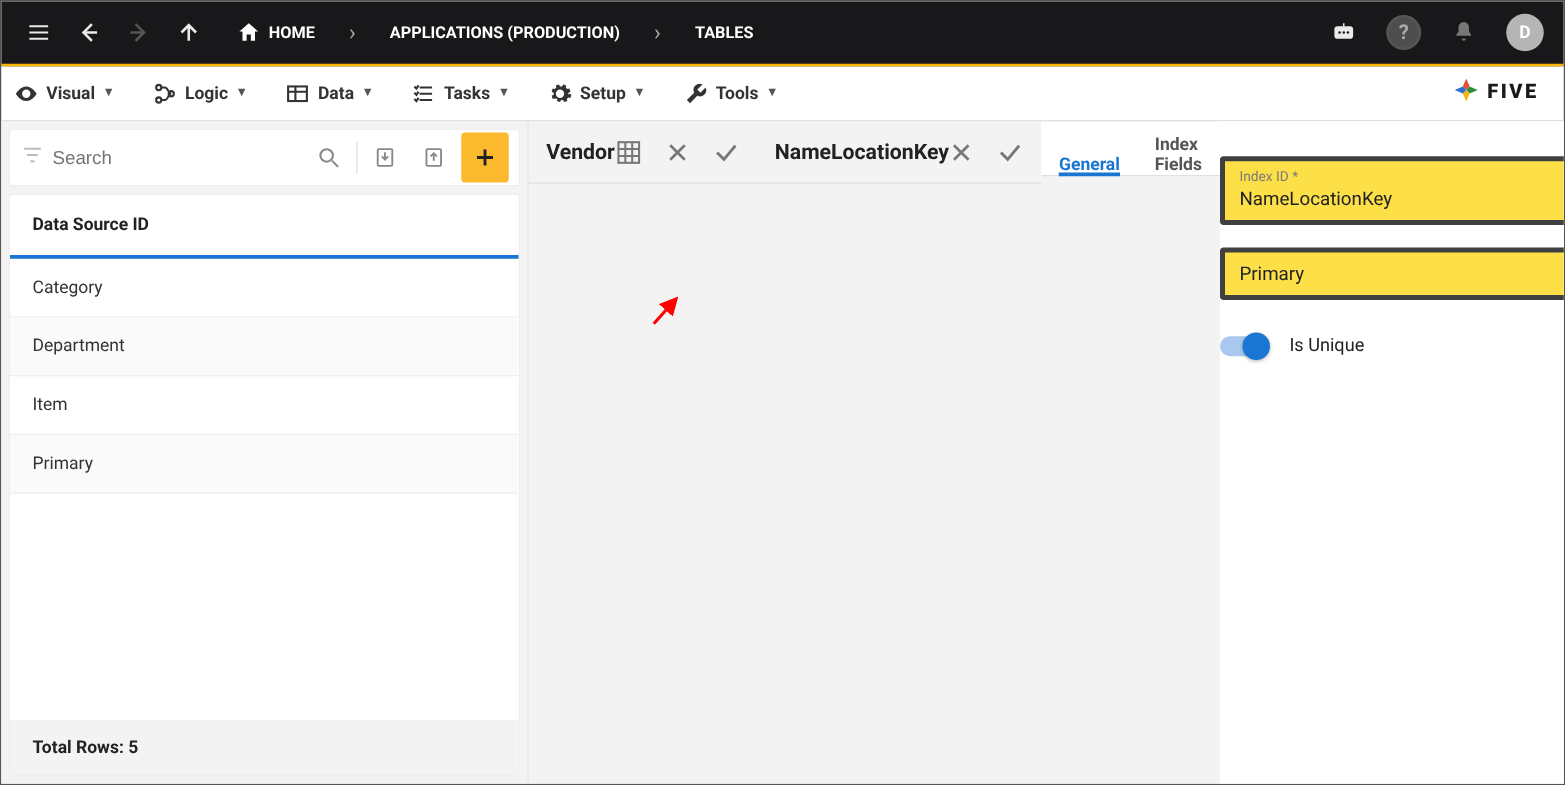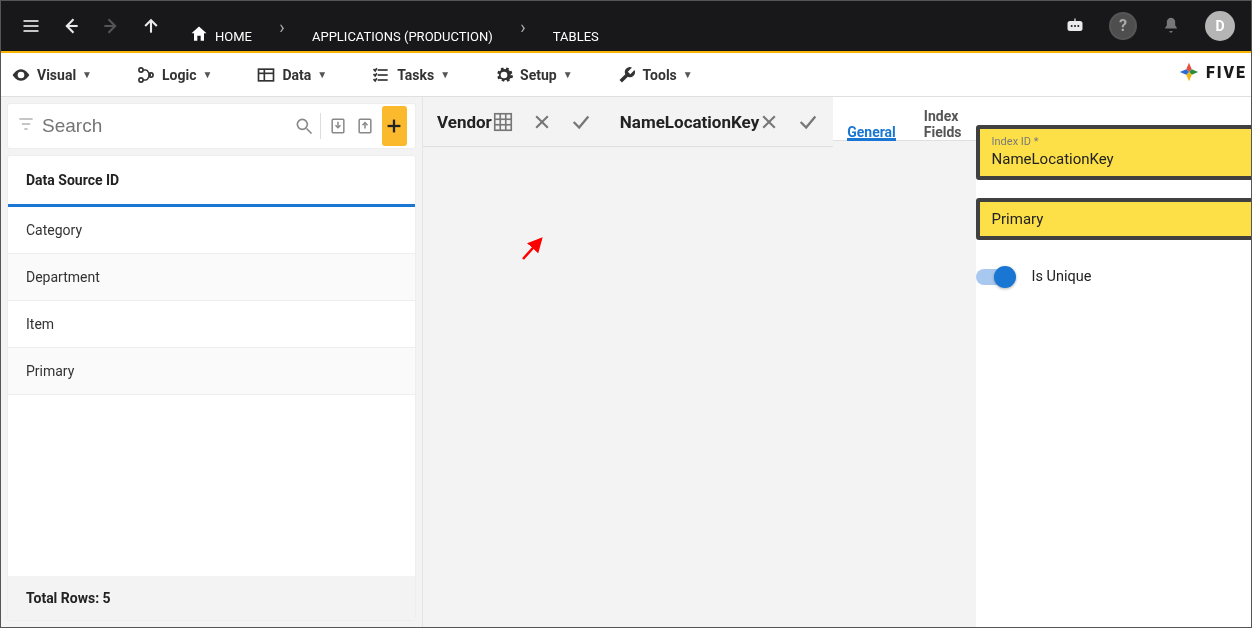--- a/index.html
+++ b/index.html
@@ -26,60 +26,60 @@
   }
   .topbar .icon-btn {
     width: 40px; height: 40px;
     display: flex; align-items: center; justify-content: center;
     color: #eaeaea;
     cursor: pointer;
     border-radius: 50%;
   }
   .topbar .icon-btn.disabled { color: #555; }
   .breadcrumb { display: flex; align-items: center; gap: 0; }
-  .crumb { display: flex; align-items: flex-end; height: 36px; padding: 0 18px; color: #fff; font-weight: 400; font-size: 13px; cursor: pointer; }
+  .crumb { display: flex; align-items: center; height: 36px; padding: 0 18px; color: #fff; font-weight: 700; font-size: 13px; cursor: pointer; }
   .crumb .home-ic { margin-right: 6px; }
   .crumb-sep { color: #aaa; font-size: 18px; padding: 0 0; width: 24px; text-align: center; }
   .topbar-spacer { flex: 1; }
   .topbar-right { display: flex; align-items: center; gap: 14px; padding-right: 6px; }
   .topbar-right .circ { width: 28px; height: 28px; border-radius: 50%; background: #555; display:flex; align-items:center; justify-content:center; color:#ccc; font-size:14px; }
   .avatar { width: 30px; height: 30px; border-radius: 50%; background: #b5b5b5; display: flex; align-items: center; justify-content: center; color: #fff; font-weight: 700; font-size: 14px; }
 
   
   .menubar {
     height: 44px;
     display: flex;
     align-items: center;
     border-bottom: 1px solid #e0e0e0;
     padding: 0 10px;
-    gap: 44px;
+    gap: 30px;
     position: relative;
   }
   .menubar .menu-item { display: flex; align-items: center; gap: 6px; font-weight: 700; font-size: 14px; color: #333; cursor: pointer; }
   .menubar .menu-item .tri { font-size: 10px; color: #555; }
-  .brand { position: absolute; right: 4px; top: 8px; display: flex; align-items: center; gap: 6px; font-weight: 900; letter-spacing: 2px; font-size: 16px; color: #1a1a1a; }
+  .brand { position: absolute; right: 20px; top: 8px; display: flex; align-items: center; gap: 6px; font-weight: 900; letter-spacing: 2px; font-size: 16px; color: #1a1a1a; }
 
   
   .main { display: flex; height: calc(628px - 52px - 44px - 2px); }
 
   .left-panel {
     width: 422px;
     background: #f3f3f3;
     border-right: 1px solid #e5e5e5;
     display: flex; flex-direction: column;
     padding: 6px;
   }
   .search-row {
     background: #fff; height: 46px; border-radius: 3px;
     display: flex; align-items: center; padding: 0 8px; gap: 6px;
     margin-bottom: 6px;
     border: 1px solid #eee;
   }
   .search-row .filt { color: #bbb; }
-  .search-input { flex: 1; border: 0; outline: 0; font-size: 19px; color: #be185d; background: transparent; }
+  .search-input { flex: 1; border: 0; outline: 0; font-size: 15px; color: #be185d; background: transparent; }
   .search-icon-btn { width: 34px; height: 34px; display:flex; align-items:center; justify-content:center; color:#888; cursor:pointer; }
   .divider-v { width: 1px; height: 26px; background: #ddd; }
   .add-btn { width: 40px; height: 40px; background: #fbb92e; border-radius: 3px; display:flex; align-items:center; justify-content:center; font-size: 26px; color:#222; cursor:pointer; }
 
   .list-container { flex:1; background:#fff; border-radius:3px; border:1px solid #eee; display:flex; flex-direction:column; overflow:hidden; }
   .list-header { padding: 16px 18px; font-weight:700; font-size:14px; color:#222; border-bottom:3px solid #1976d2; }
   .list-body { flex:1; overflow:auto; }
   .list-row { padding: 15px 18px; font-size:14px; color:#333; border-bottom:1px solid #eee; cursor:pointer; }
   .list-row:nth-child(even){ background:#fafafa; }
   .list-footer { padding: 14px 18px; text-align:left; font-weight:700; font-size:14px; color:#222; background:#f3f3f3; }

